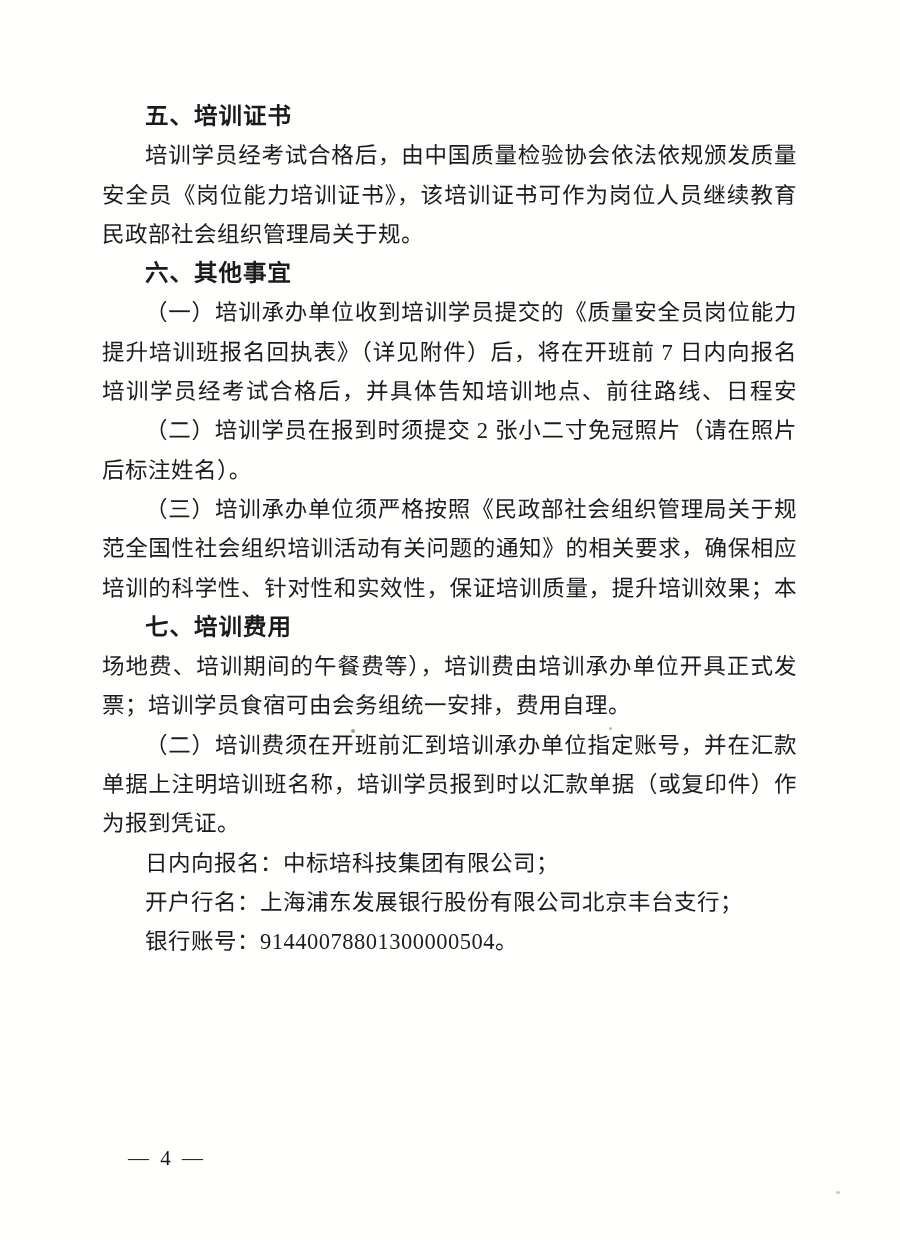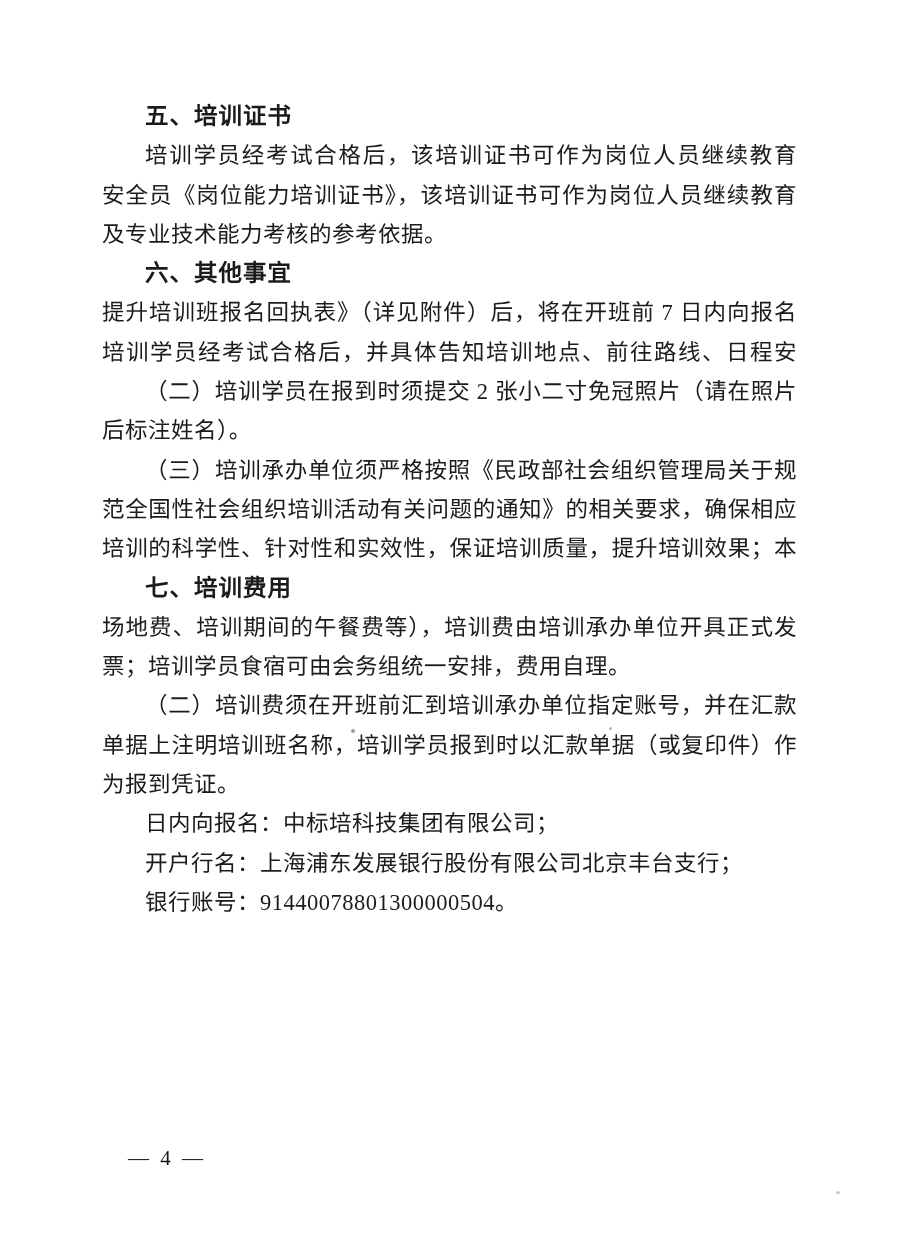--- a/index.html
+++ b/index.html
@@ -64,24 +64,25 @@
   .s2 { left: 609px; top: 727px; width: 3px; height: 3px; opacity: .4; }
   .s3 { left: 836px; top: 1191px; width: 4px; height: 3px; opacity: .3; }
   .s4 { left: 536px; top: 516px; width: 2px; height: 4px; opacity: .4; }
 </style>
 </head>
 <body>
 
 <div class="page">
   <div class="content" id="doc-content">
       <div class="line heading indent">五、培训证书</div>
-      <div class="line indent justify">培训学员经考试合格后，该培训证书可作为岗位人员继续教育</div>
+      <div class="line indent justify">培训学员经考试合格后，由中国质量检验协会依法依规颁发质量</div>
       <div class="line justify">安全员《岗位能力培训证书》，该培训证书可作为岗位人员继续教育</div>
-      <div class="line">及专业技术能力考核的参考依据。</div>
+      <div class="line">民政部社会组织管理局关于规。</div>
       <div class="line heading indent">六、其他事宜</div>
+      <div class="line indent justify">（一）培训承办单位收到培训学员提交的《质量安全员岗位能力</div>
       <div class="line justify">提升培训班报名回执表》（详见附件）后，将在开班前 7 日内向报名</div>
       <div class="line justify">培训学员经考试合格后，并具体告知培训地点、前往路线、日程安</div>
       <div class="line indent justify">（二）培训学员在报到时须提交 2 张小二寸免冠照片（请在照片</div>
       <div class="line">后标注姓名）。</div>
       <div class="line indent justify">（三）培训承办单位须严格按照《民政部社会组织管理局关于规</div>
       <div class="line justify">范全国性社会组织培训活动有关问题的通知》的相关要求，确保相应</div>
       <div class="line justify">培训的科学性、针对性和实效性，保证培训质量，提升培训效果；本</div>
       <div class="line heading indent">七、培训费用</div>
       <div class="line justify">场地费、培训期间的午餐费等），培训费由培训承办单位开具正式发</div>
       <div class="line">票；培训学员食宿可由会务组统一安排，费用自理。</div>

